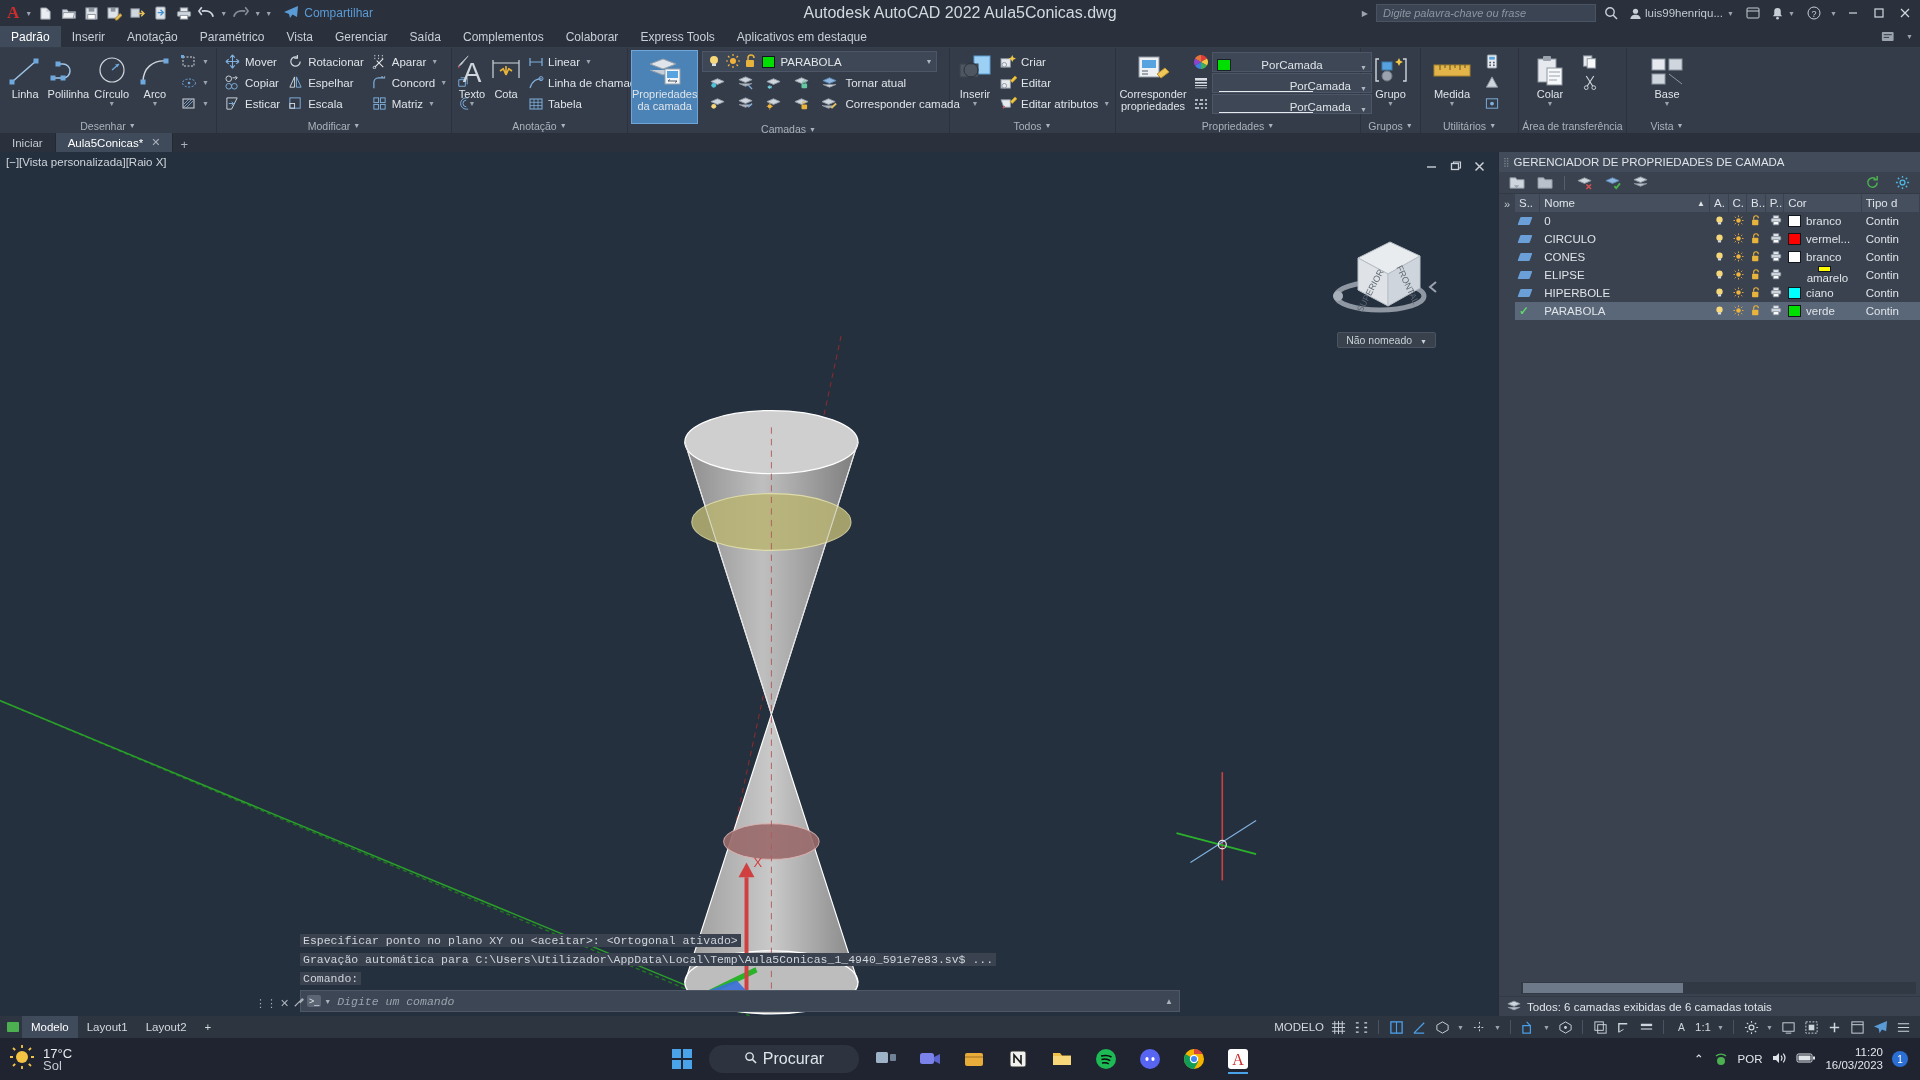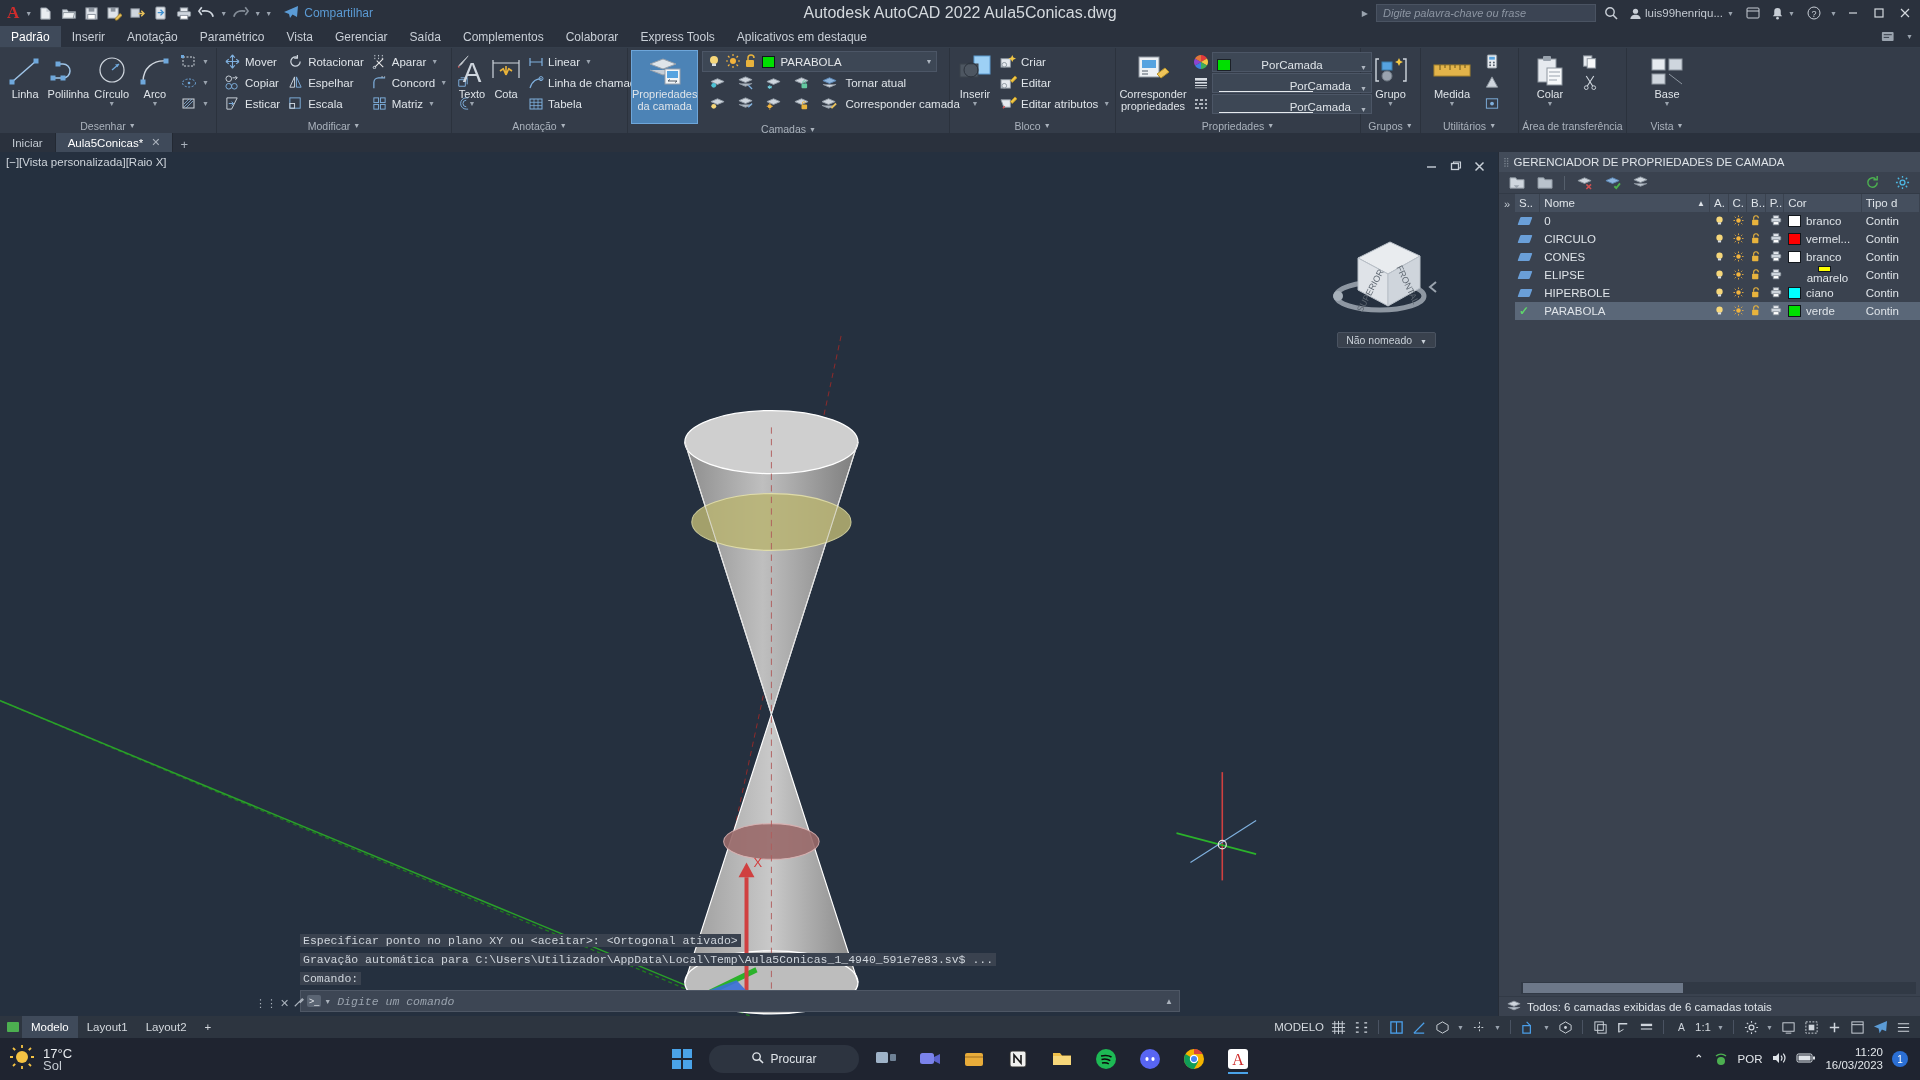--- a/index.html
+++ b/index.html
@@ -151,21 +151,21 @@
   .taskbar{ height:42px; background:#1f2430; display:flex; align-items:center;
     flex:0 0 42px; position:relative;}
   .weather{ display:flex; align-items:center; gap:8px; padding-left:9px; color:#e8ebee;}
   .wtemp{ font-size:13px; line-height:13px;}
   .wdesc{ font-size:13px; color:#c6ccd3; line-height:12px;}
   .tb-center{ position:absolute; left:0; right:0; display:flex; justify-content:center;
     align-items:center; gap:10px;}
   .tbapp{ width:34px; height:34px; display:flex; align-items:center; justify-content:center;
     border-radius:4px;}
   .srch{ width:150px; height:28px; background:#2d3440; border-radius:14px; display:flex;
-    align-items:center; justify-content:center; gap:6px; font-size:12px; color:#dfe4e9;}
+    align-items:center; justify-content:center; gap:6px; font-size:16px; color:#dfe4e9;}
   .tb-right{ margin-left:auto; display:flex; align-items:center; gap:9px; padding-right:12px;
     color:#e3e7eb; font-size:11.5px;}
   .clock{ text-align:right; line-height:13px; font-size:11.5px;}
   .badge{ width:16px;height:16px;border-radius:50%;background:#2b6fd4;color:#fff;
     font-size:10px; display:flex;align-items:center;justify-content:center;}
 </style>
 </head>
 <body>
 
 <div class="app">
@@ -749,21 +749,21 @@
                   <path d="M11 6l5-5 2 2-5 5z" fill="#f2c744" stroke="#b8942a"></path>
                   <path d="M3 13l2-2" stroke="#d05050" stroke-width="1.6"></path>
                 </svg>
               </span>
             <span>Editar atributos</span>
             <span class="miniddl">▼</span>
           </div>
         </div>
       </div>
       <div class="panel-title">
-        <span>Bloco</span>
+        <span>Todos</span>
         <span class="dc">▼</span>
       </div>
     </div>
 
     <div class="panel" style="width:245px">
       <div class="panel-body">
         <div class="bigbtn" style="width:66px">
           <span class="ic">
             <svg width="40" height="32" viewBox="0 0 40 32">
                 <rect x="6" y="2" width="20" height="20" fill="#eef1f4" stroke="#8d96a0"></rect>

